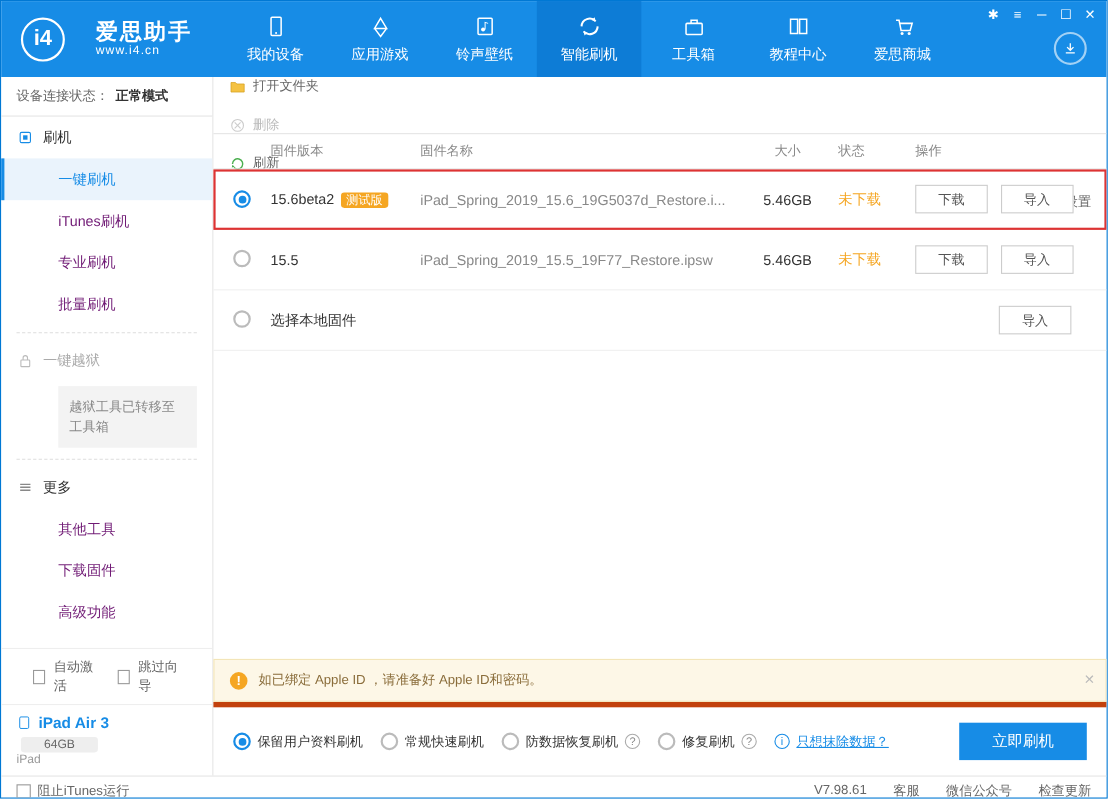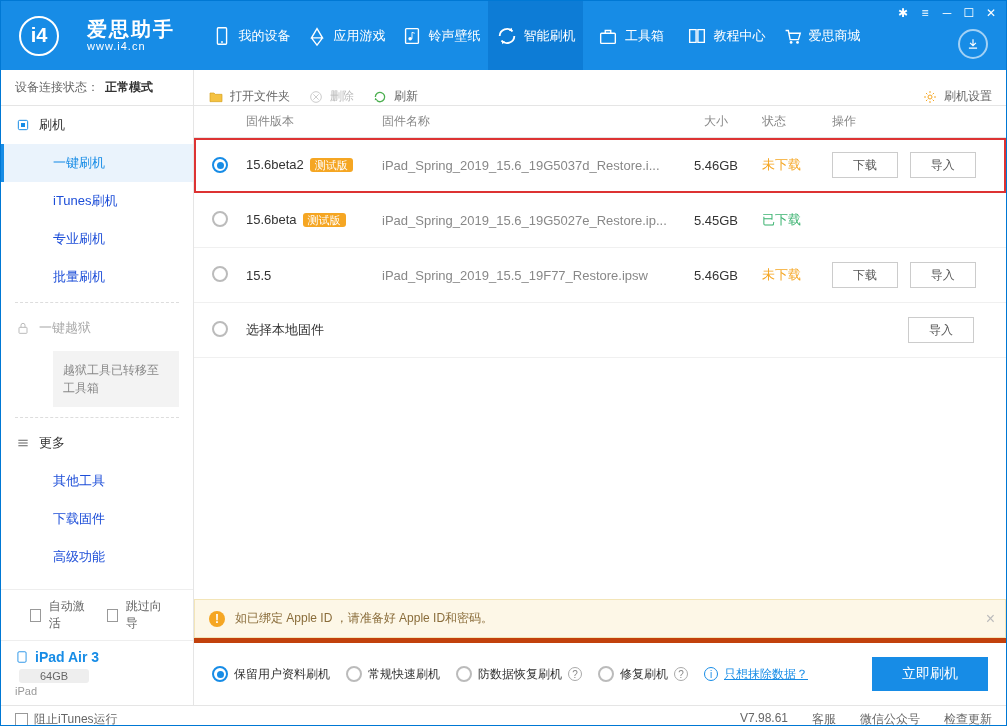--- a/index.html
+++ b/index.html
@@ -6,57 +6,57 @@
 body { width: 1007px; height: 726px; background: #fff; border: 1px solid #0078d4; overflow: hidden; font-size: 13px; color: #333; }
 
 
 .titlebar { height: 69px; background: #178ce6; display: flex; align-items: center; color: #fff; position: relative; }
 .logo-section { display: flex; align-items: center; padding: 0 18px; gap: 28px; }
 .logo-circle { width: 40px; height: 40px; border-radius: 50%; border: 2px solid #fff; display: flex; align-items: center; justify-content: center; font-size: 20px; font-weight: bold; background: #178ce6; }
 .logo-text { display: flex; flex-direction: column; line-height: 1.1; }
 .logo-title { font-size: 20px; font-weight: bold; letter-spacing: 2px; }
 .logo-sub { font-size: 11px; letter-spacing: 1px; }
 .nav { display: flex; height: 100%; margin-left: 10px; }
-.nav-item { width: 95px; display: flex; align-items: center; justify-content: center; gap: 6px; cursor: pointer; font-size: 13px; }
+.nav-item { width: 95px; display: flex; flex-direction: column; align-items: center; justify-content: center; gap: 6px; cursor: pointer; font-size: 13px; }
 .nav-item.active { background: #0d7cd6; }
 .nav-icon { width: 22px; height: 22px; display: flex; align-items: center; justify-content: center; }
 .nav-icon svg { width: 22px; height: 22px; fill: #fff; }
 .win-controls { position: absolute; top: 4px; right: 6px; display: flex; gap: 4px; }
 .win-btn { width: 18px; height: 16px; display: flex; align-items: center; justify-content: center; color: #fff; cursor: pointer; font-size: 12px; }
 .circle-down { position: absolute; right: 18px; top: 28px; width: 30px; height: 30px; border: 2px solid rgba(255,255,255,0.6); border-radius: 50%; display: flex; align-items: center; justify-content: center; cursor: pointer; }
 
 
 .main { display: flex; height: 635px; }
 .sidebar { width: 193px; border-right: 1px solid #e5e5e5; display: flex; flex-direction: column; }
 .content { flex: 1; display: flex; flex-direction: column; }
 
 
 .status-bar { height: 36px; border-bottom: 1px solid #e5e5e5; display: flex; align-items: center; padding: 0 14px; gap: 6px; font-size: 12px; color: #666; }
 .status-bar b { color: #333; }
 
 
 .side-group-title { display: flex; align-items: center; gap: 8px; padding: 10px 14px; color: #333; font-size: 13px; }
 .side-group-title.disabled { color: #aaa; }
-.side-item { padding: 10px 14px 10px 52px; font-size: 13px; color: #1d4ed8; cursor: pointer; }
+.side-item { padding: 10px 14px 10px 52px; font-size: 13px; color: #701a75; cursor: pointer; }
 .side-item.active { background: #eaf3fc; color: #178ce6; border-left: 3px solid #178ce6; padding-left: 49px; }
 .side-notice { margin: 4px 14px 4px 52px; padding: 10px; background: #f3f3f3; color: #888; font-size: 12px; line-height: 1.5; }
 .side-icon { width: 16px; height: 16px; }
 .dash-line { border-top: 1px dashed #ddd; margin: 6px 14px; }
 
 
 .sidebar-bottom { margin-top: auto; }
 .sb-row { display: flex; align-items: center; padding: 8px 29px; gap: 8px; border-top: 1px solid #eee; font-size: 12px; color: #666; }
 .chk { width: 13px; height: 13px; border: 1px solid #999; display: inline-block; }
 .device-row { padding: 8px 14px; border-top: 1px solid #eee; }
 .device-name { color: #178ce6; font-size: 14px; font-weight: bold; text-align: right; }
 .device-badge { background: #eee; padding: 1px 21px; border-radius: 3px; font-size: 11px; color: #666; margin-left: 4px; }
 .device-type { color: #999; font-size: 11px; margin-top: 2px; }
 
 
-.toolbar { height: 36px; border-bottom: 1px solid #e5e5e5; display: flex; align-items: flex-end; padding: 0 14px; gap: 18px; font-size: 12px; }
+.toolbar { height: 52px; border-bottom: 1px solid #e5e5e5; display: flex; align-items: flex-start; padding: 0 14px; gap: 18px; font-size: 12px; flex-direction: column; }
 .tb-btn { display: flex; align-items: center; gap: 6px; cursor: pointer; color: #666; }
 .tb-btn.disabled { color: #bbb; }
 .tb-icon { width: 16px; height: 16px; display: inline-flex; align-items: center; justify-content: center; }
 .tb-right { margin-left: auto; color: #666; }
 .tb-right .tb-icon svg { fill: #f5a623; }
 
 
 .thead { height: 32px; display: flex; align-items: center; padding: 0 18px; border-bottom: 1px solid #e5e5e5; color: #888; font-size: 12px; }
 .col-radio { width: 34px; }
 .col-version { width: 136px; }
@@ -304,28 +304,20 @@
         <div class="col-version"><span>15.6beta2</span><span class="badge-beta">测试版</span></div>
         <div class="col-name fw-name">iPad_Spring_2019_15.6_19G5037d_Restore.i...</div>
         <div class="col-size">5.46GB</div>
         <div class="col-status status-nd">未下载</div>
         <div class="col-ops">
           <button class="op-btn">下载</button>
           <button class="op-btn">导入</button>
         </div>
       </div>
 
-      <div class="trow">
-        <div class="col-radio"><span class="radio"></span></div>
-        <div class="col-version"><span>15.6beta</span><span class="badge-beta">测试版</span></div>
-        <div class="col-name fw-name">iPad_Spring_2019_15.6_19G5027e_Restore.ip...</div>
-        <div class="col-size">5.45GB</div>
-        <div class="col-status status-dl">已下载</div>
-        <div class="col-ops"></div>
-      </div>
 
       <div class="trow">
         <div class="col-radio"><span class="radio"></span></div>
         <div class="col-version"><span>15.5</span></div>
         <div class="col-name fw-name">iPad_Spring_2019_15.5_19F77_Restore.ipsw</div>
         <div class="col-size">5.46GB</div>
         <div class="col-status status-nd">未下载</div>
         <div class="col-ops">
           <button class="op-btn">下载</button>
           <button class="op-btn">导入</button>

